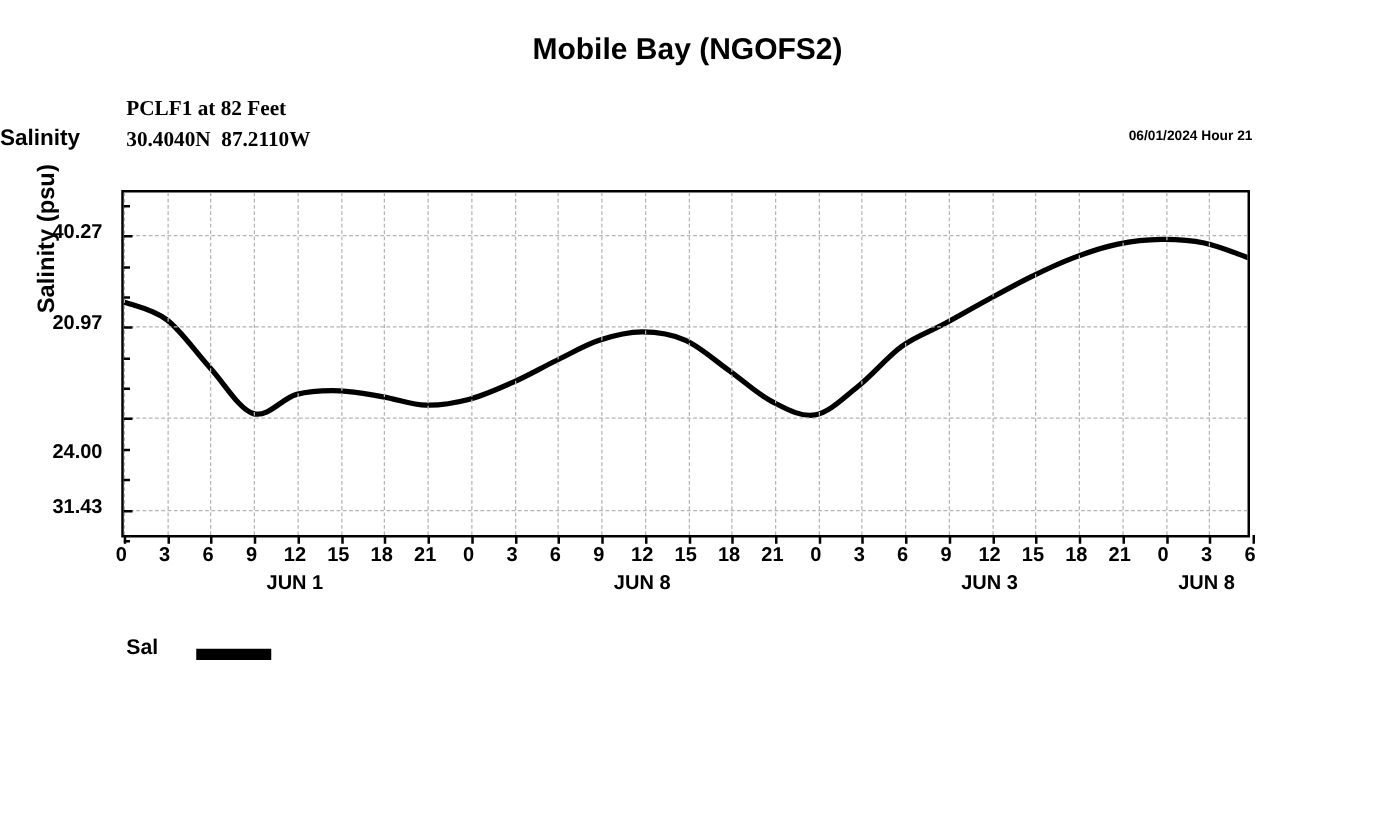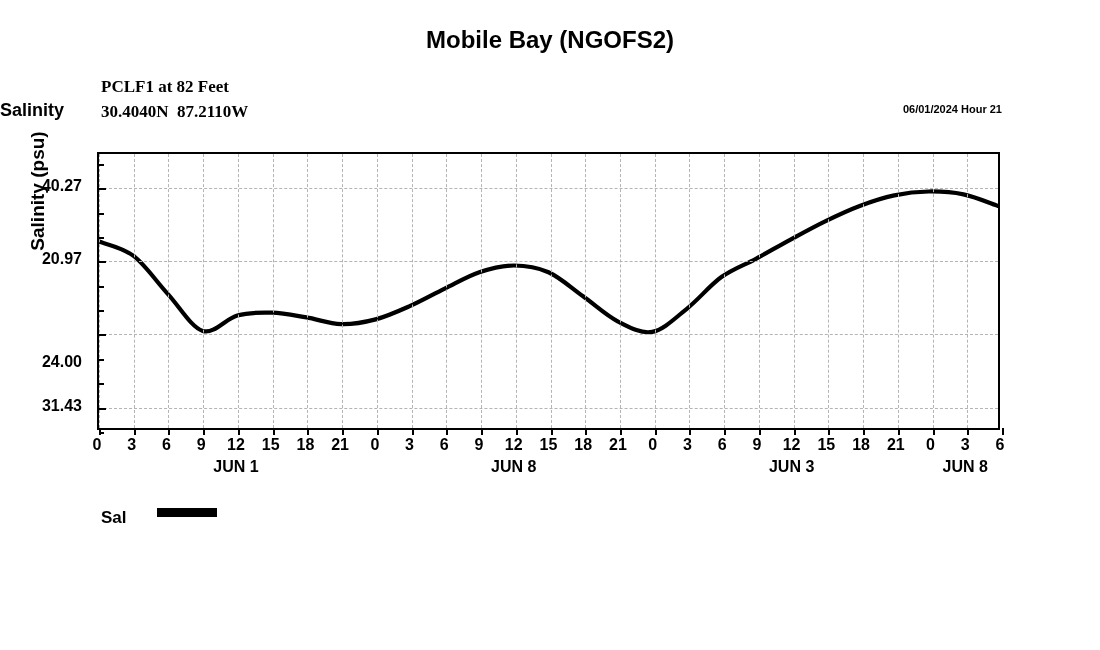--- a/index.html
+++ b/index.html
@@ -178,21 +178,21 @@
     font-size: 19px;
     font-weight: bold;
   }
 
   
   .legend {
     position: absolute;
     left: 101px;
     top: 508px;
     display: flex;
-    align-items: flex-start;
+    align-items: flex-end;
     gap: 1px;
   }
   .legend-label {
     font-size: 17px;
     font-weight: bold;
     width: 55px;
   }
   .legend-swatch {
     width: 60px;
     height: 9px;

